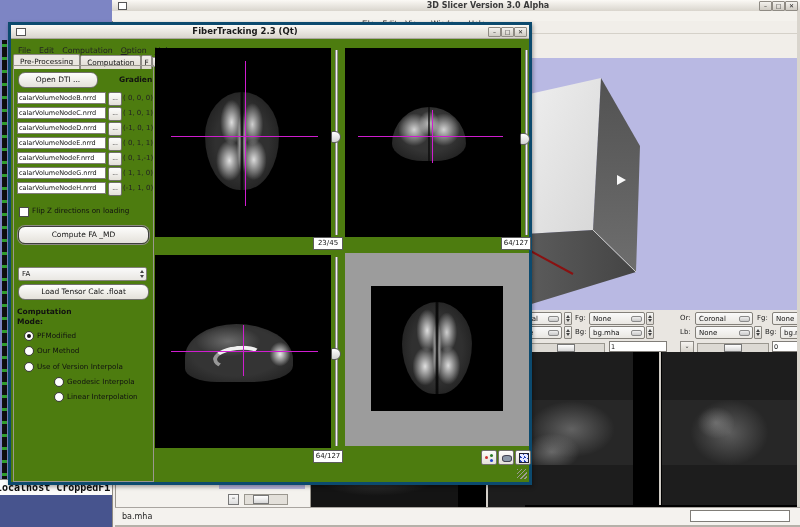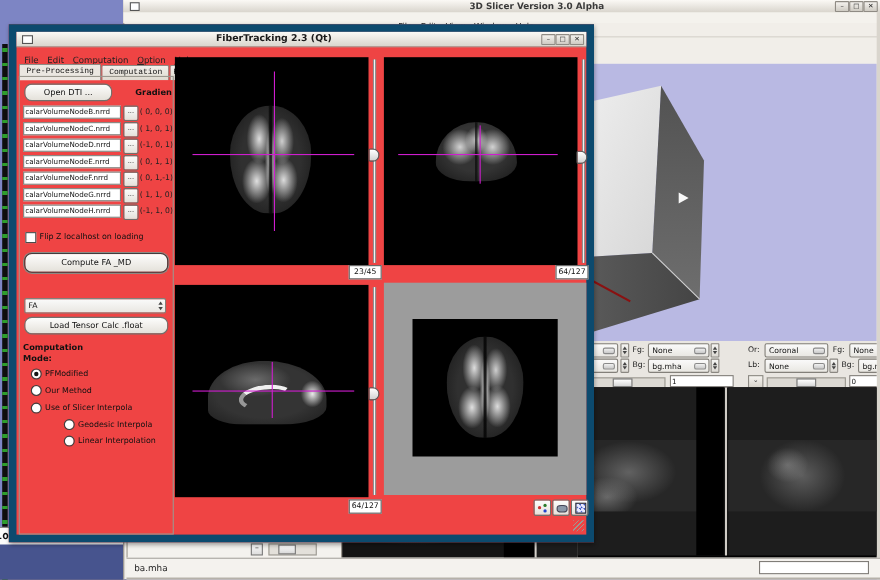--- a/index.html
+++ b/index.html
@@ -64,23 +64,23 @@
     background:
       radial-gradient(ellipse 14% 30% at 88% 52%,rgba(255,255,255,.9),transparent 70%),
       radial-gradient(ellipse 40% 35% at 40% 30%,rgba(210,210,210,.35),transparent 75%),
       radial-gradient(ellipse 92% 92% at 48% 48%,#343434 45%,#1c1c1c 80%,#101010 100%);
     border-radius:58% 64% 46% 36%/70% 74% 34% 28%;}
   .cc{position:absolute;left:26%;top:38%;width:46%;height:40%;border:4px solid transparent;
     border-top-color:#f0f0f0;border-left-color:rgba(235,235,235,.55);border-radius:50%;
     transform:rotate(-6deg);box-sizing:border-box;}
   .faintband{background:#272727;}
   
-  #dialog{background:#ef4444;border:7px solid #0c4a6e;box-shadow:1px 2px 4px rgba(0,0,0,.35);}
+  #dialog{background:#4d7c0f;border:3px solid #0c4a6e;box-shadow:1px 2px 4px rgba(0,0,0,.35);}
   .tab{display:inline-block;font-size:7.3px;line-height:13px;padding:0 6px;border:1px solid #8d8a84;
-    border-bottom:none;border-radius:2px 2px 0 0;background:linear-gradient(#f2efeb,#dedacf);vertical-align:bottom;font-family:Liberation Mono, monospace;}
+    border-bottom:none;border-radius:2px 2px 0 0;background:linear-gradient(#f2efeb,#dedacf);vertical-align:bottom;}
   .tab.active{background:#ebe7e1;height:14px;}
   .arrowbtn{width:9px;height:10px;background:linear-gradient(#f6f4f0,#d8d4cc);border:1px solid #8d8a84;
     font-size:6px;line-height:9px;text-align:center;color:#333;display:inline-block;box-sizing:border-box;}
   .grip{background:repeating-linear-gradient(135deg,#9d9a93 0 1px,transparent 1px 3px);}
   .panelframe{border:1px solid #9b988f;}
   .greenstrip{background-color:#0e0e0e;
     background-image:repeating-linear-gradient(180deg,transparent 0 4px,#2f9e2f 4px 7px,transparent 7px 13px);}
 </style>
 </head>
 <body>
@@ -299,21 +299,21 @@
         <span class="abs btn" style="left:94px;top:0;width:12px;height:12px;border-radius:2px;font-size:6px;line-height:9px;">...</span>
         <span class="abs lbl" style="left:109px;top:0;white-space:nowrap;">( 1, 1, 0)</span>
       </div>
       <div class="abs" style="left:0;top:116px;width:139px;height:13px;">
         <input class="abs field" style="left: 3px; top: 0px; width: 89px; height: 12px;" value="calarVolumeNodeH.nrrd">
         <span class="abs btn" style="left:94px;top:0;width:12px;height:12px;border-radius:2px;font-size:6px;line-height:9px;">...</span>
         <span class="abs lbl" style="left:109px;top:0;white-space:nowrap;">(-1, 1, 0)</span>
       </div>
 
       <span class="abs" style="left:5px;top:141px;width:8px;height:8px;border:1px solid #4a4a4a;background:#fff;"></span>
-      <span class="abs" style="left:18px;top:140px;font-size:7.2px;white-space:nowrap;">Flip Z localhost on loading</span>
+      <span class="abs" style="left:18px;top:140px;font-size:7.2px;white-space:nowrap;">Flip Z directions on loading</span>
 
       <div class="abs btn" style="left:4px;top:160px;width:129px;height:16px;line-height:16px;border:1px solid #3d3d3d;box-shadow:0 0 0 1px #8d8a84;">Compute FA _MD</div>
 
       <div class="abs btn" style="left:4px;top:218px;width:129px;height:14px;line-height:14px;">Load Tensor Calc .float</div>
 
       <div class="abs combo" style="left:4px;top:201px;width:129px;height:14px;">
         <span>FA</span>
         <span class="spin" style="margin-left:auto;height:12px;border:none;background:transparent;">
             <span class="su"></span>
             <span class="sd"></span>
@@ -325,21 +325,21 @@
 
       <span class="abs radio on" style="left:10px;top:265px;">
           <span class="dot"></span>
         </span>
       <span class="rlabel" style="left:23px;top:265px;">PFModified</span>
 
       <span class="abs radio" style="left:10px;top:280px;"></span>
       <span class="rlabel" style="left:23px;top:280px;">Our Method</span>
 
       <span class="abs radio" style="left:10px;top:296px;"></span>
-      <span class="rlabel" style="left:23px;top:296px;">Use of Slicer Interpola</span>
+      <span class="rlabel" style="left:23px;top:296px;">Use of Version Interpola</span>
 
       <span class="abs radio" style="left:40px;top:311px;"></span>
       <span class="rlabel" style="left:53px;top:311px;">Geodesic Interpola</span>
 
       <span class="abs radio" style="left:40px;top:326px;"></span>
       <span class="rlabel" style="left:53px;top:326px;">Linear Interpolation</span>
     </div>
 
     <div class="abs viewport" style="left:144px;top:23px;width:176px;height:189px;">
       <div class="abs brainA" style="left:50px;top:44px;width:74px;height:98px;"></div>

